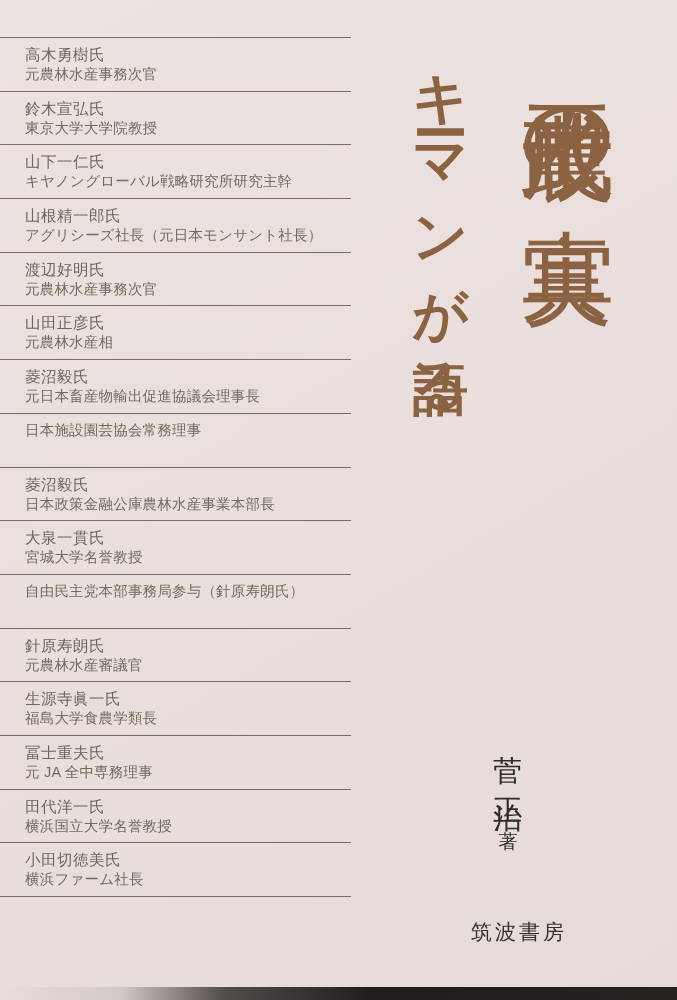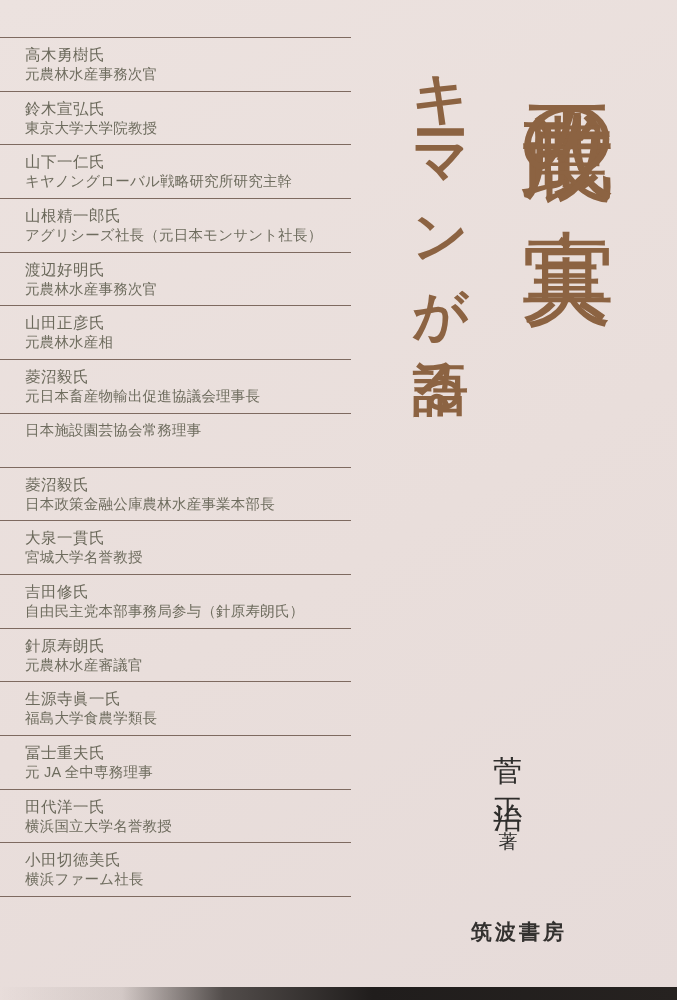--- a/index.html
+++ b/index.html
@@ -87,21 +87,21 @@
     margin-top: 14px;
     letter-spacing: 0;
   }
 
   
   .publisher {
     position: absolute;
     top: 918px;
     left: 471px;
     font-size: 21px;
-    font-weight: bold;
+    font-weight: normal;
     letter-spacing: 3px;
     color: #33312f;
   }
 
   
   .bottom-shadow {
     position: absolute;
     left: 0;
     bottom: 0;
     width: 100%;
@@ -164,21 +164,20 @@
     <div class="keyman-title">日本政策金融公庫農林水産事業本部長</div>
   </div>
 
 
   <div class="keyman-row">
     <div class="keyman-name">大泉一貫氏</div>
     <div class="keyman-title">宮城大学名誉教授</div>
   </div>
 
   <div class="keyman-row">
-    <div class="keyman-name">吉田修氏</div>
     <div class="keyman-title">自由民主党本部事務局参与（針原寿朗氏）</div>
   </div>
 
   <div class="keyman-row">
     <div class="keyman-name">針原寿朗氏</div>
     <div class="keyman-title">元農林水産審議官</div>
   </div>
 
   <div class="keyman-row">
     <div class="keyman-name">生源寺眞一氏</div>

